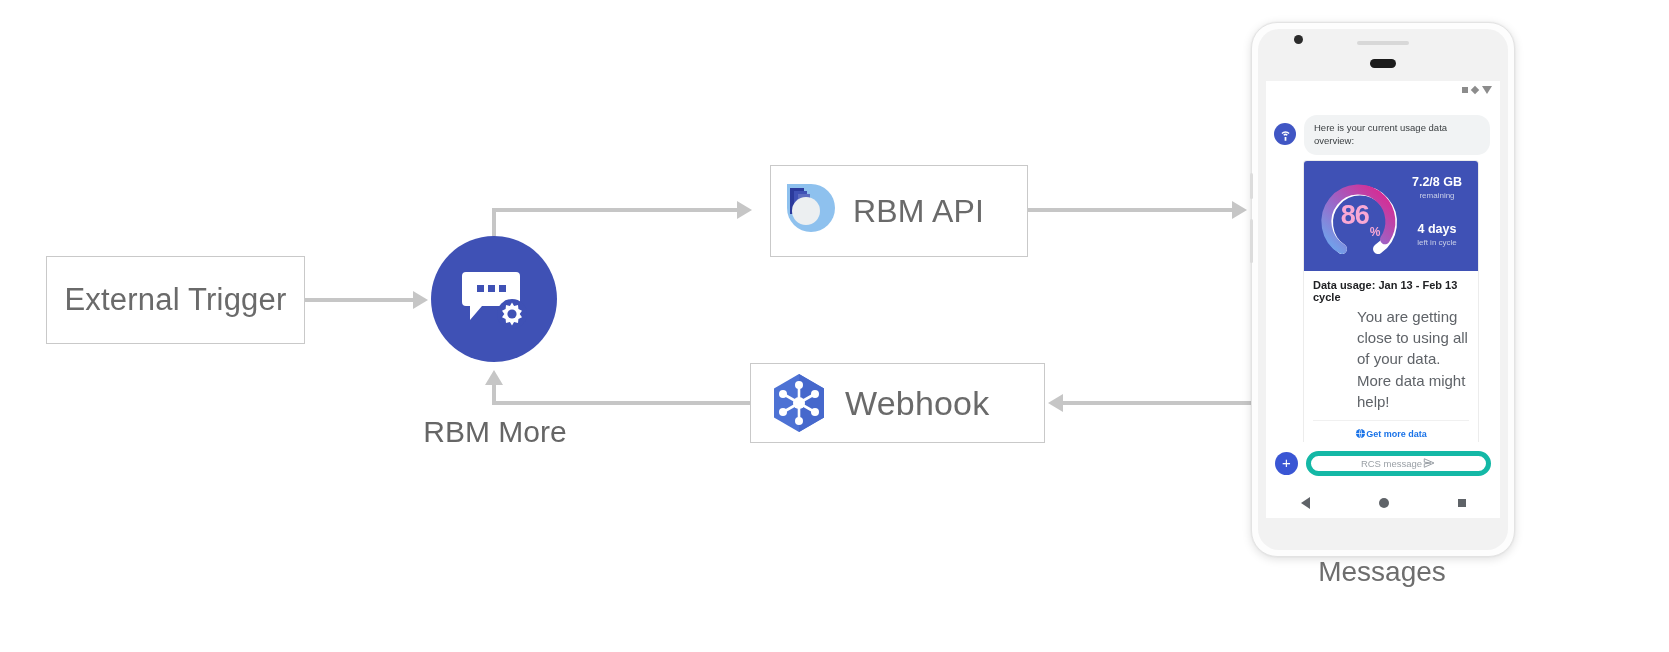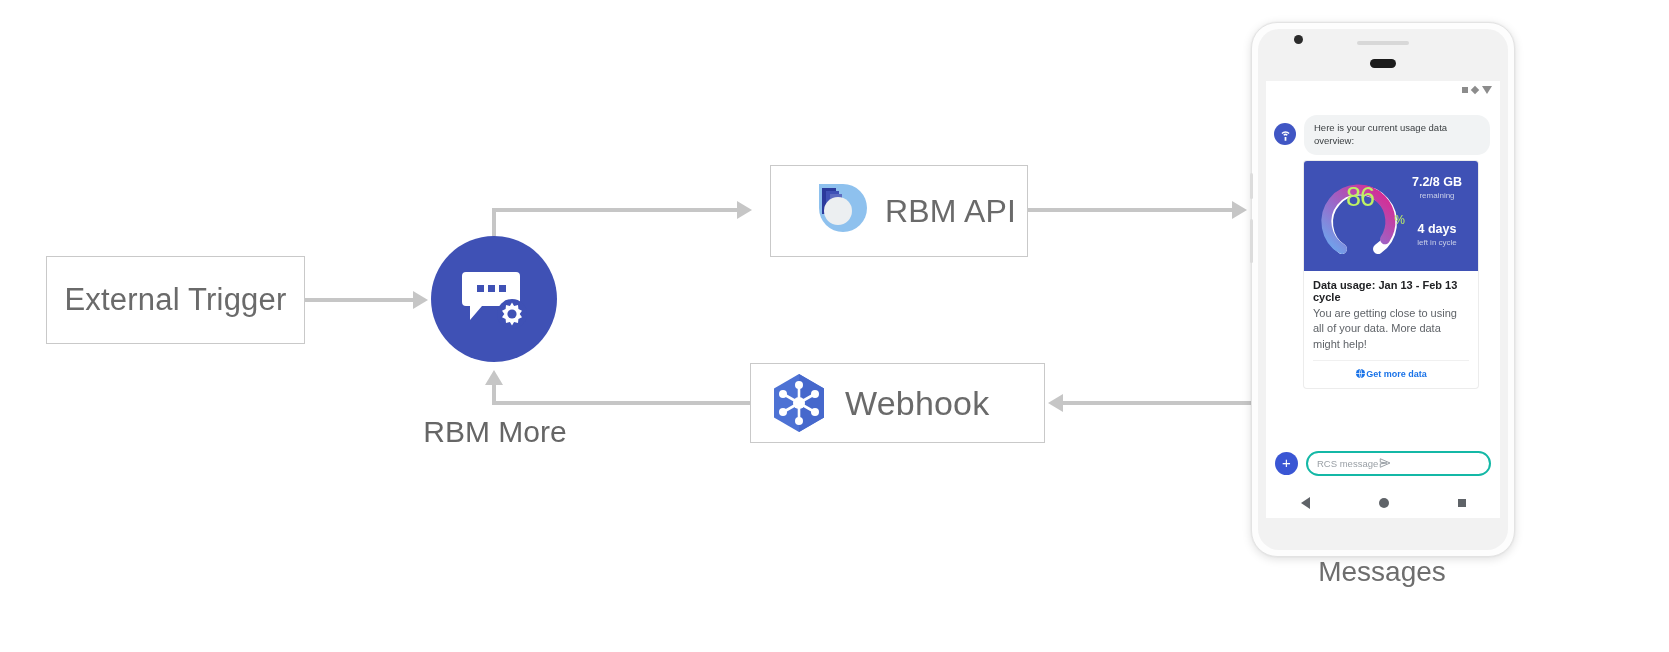--- a/index.html
+++ b/index.html
@@ -18,21 +18,21 @@
   .flowbox .label{
     color:#5f5f5f;font-weight:300;letter-spacing:.2px;
     font-family:"Liberation Sans", sans-serif;white-space:nowrap;
   }
 
   
   #external-trigger{left:46px;top:256px;width:259px;height:88px;justify-content:center;}
   #external-trigger .label{font-size:31px;color:#6a6a6a;}
 
   
-  #rbm-api-box{left:770px;top:165px;width:258px;height:92px;padding-left:32px;gap:16px;}
+  #rbm-api-box{left:770px;top:165px;width:258px;height:92px;padding-left:0;gap:16px;}
   #rbm-api-box .label{font-size:32px;color:#6a6a6a;}
 
   
   #webhook-box{left:750px;top:363px;width:295px;height:80px;padding-left:16px;gap:14px;}
   #webhook-box .label{font-size:34px;color:#6a6a6a;}
 
   
   #rbm-agent{
     position:absolute;left:431px;top:236px;width:126px;height:126px;border-radius:50%;
     background:#3f51b5;display:flex;align-items:center;justify-content:center;
@@ -87,42 +87,42 @@
     background:#f1f3f4;border-radius:13px;padding:7px 10px;font-size:9.5px;color:#3c4043;
     line-height:1.35;max-width:172px;
   }
 
   
   #rich-card{margin:6px 0 0 30px;width:174px;border-radius:3px;overflow:hidden;background:#fff;box-shadow:0 0 0 1px #ececec;}
   #card-hero{background:#3f51b5;height:110px;display:flex;align-items:center;position:relative;}
   #gauge-wrap{position:absolute;left:12px;top:10px;width:88px;height:90px;}
   #gauge-value{
     position:absolute;left:0;top:0;width:88px;height:90px;display:flex;align-items:center;justify-content:center;
-    color:#bef264;font-size:27px;font-weight:400;letter-spacing:-1px;flex-direction:column;
+    color:#f9a8d4;font-size:27px;font-weight:700;letter-spacing:-1px;
   }
   #gauge-value .pct{font-size:12px;align-self:flex-end;margin-bottom:22px;margin-left:1px;}
   #hero-stats{position:absolute;right:8px;top:14px;width:66px;text-align:center;color:#fff;}
   .stat-big{font-size:12.5px;font-weight:bold;line-height:1.2;}
   .stat-sub{font-size:8px;color:#c9cfe8;margin-top:1px;}
   #hero-stats .block2{margin-top:22px;}
   #card-body{padding:8px 9px 9px;}
   #card-title{font-size:11px;font-weight:bold;color:#202124;}
-  #card-desc{font-size:11px;color:#5f6368;line-height:1.42;margin-top:3px;}
+  #card-desc{font-size:15px;color:#5f6368;line-height:1.42;margin-top:3px;margin-left:44px;}
   #card-action{
     margin-top:8px;display:flex;align-items:center;justify-content:center;
     border-top:1px solid #f0f0f0;padding-top:7px;
   }
   #card-action .act-label{font-size:9px;color:#1a73e8;font-weight:bold;}
 
   
   #composer{position:absolute;left:0;right:0;bottom:34px;height:42px;display:flex;align-items:center;padding:0 9px;box-sizing:border-box;gap:8px;background:#fff;}
   #plus-button{width:23px;height:23px;border-radius:50%;background:#3a56d4;color:#fff;display:flex;align-items:center;justify-content:center;font-size:15px;line-height:0;flex:0 0 auto;}
   #message-input{
-    flex:1 1 auto;height:25px;border:2px solid #14b8a6;border-radius:14px;background:#fff;
-    display:flex;align-items:center;justify-content:flex-start;padding:0 9px;box-sizing:border-box;
+    flex:1 1 auto;height:25px;border:5px solid #14b8a6;border-radius:14px;background:#fff;
+    display:flex;align-items:center;justify-content:center;padding:0 9px;box-sizing:border-box;
   }
   #message-placeholder{font-size:9.5px;color:#9aa0a6;}
   #send-icon{width:14px;height:12px;flex:0 0 auto;}
 
   
   #nav-bar{position:absolute;left:0;right:0;bottom:0;height:30px;display:flex;align-items:center;justify-content:space-around;background:#fff;}
   #nav-back{width:0;height:0;border-top:6px solid transparent;border-bottom:6px solid transparent;border-right:9px solid #5f6368;}
   #nav-home{width:10px;height:10px;border-radius:50%;background:#5f6368;}
   #nav-recents{width:8px;height:8px;background:#5f6368;}
 

